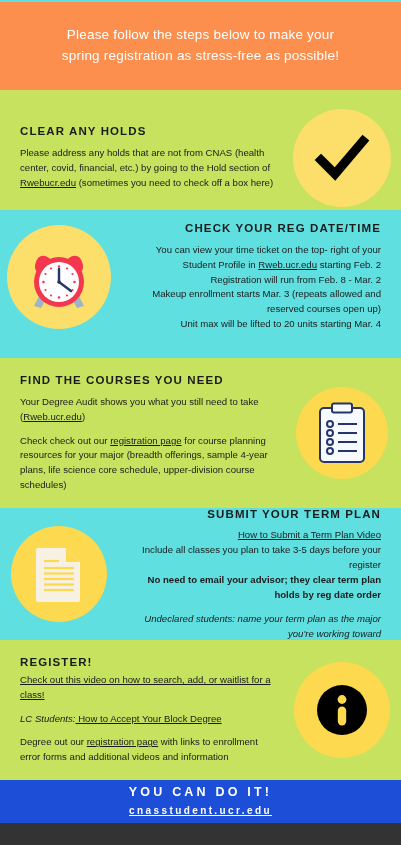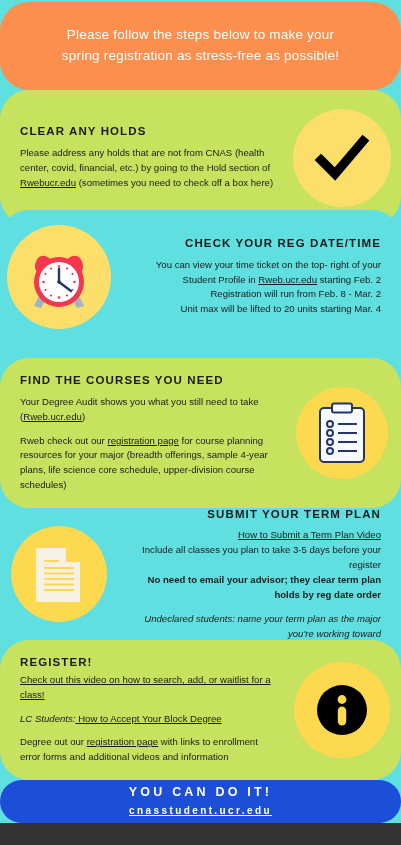--- a/index.html
+++ b/index.html
@@ -19,21 +19,20 @@
     height: 845px;
     box-sizing: border-box;
     background: #5fdfe0;
   }
   .band {
     position: absolute;
     left: 0;
     width: 401px;
     box-sizing: border-box;
     overflow: hidden;
-    border-radius: 29px;
   }
 
   
   #header-band {
     top: 2px;
     height: 88px;
     background: #fd8f4e;
     display: flex;
     align-items: center;
     justify-content: center;
@@ -214,31 +213,32 @@
           <line x1="37" y1="42" x2="49" y2="51" stroke="#25356b" stroke-width="2.4" stroke-linecap="round"></line>
           <circle cx="37" cy="42" r="1.8" fill="#25356b"></circle>
         </svg>
       </div>
     </div>
     <div class="txtcol">
       <div class="sec-title">CHECK YOUR REG DATE/TIME</div>
       <div class="sec-body">
         <p style="margin-bottom:0"><span>You can view your time ticket on the top- right of your Student Profile in </span><span class="lnk">Rweb.ucr.edu</span><span> starting Feb. 2</span></p>
         <p style="margin-bottom:0">Registration will run from Feb. 8 - Mar. 2</p>
+        <p style="margin-bottom:0">Makeup enrollment starts Mar. 3 (repeats allowed and reserved courses open up)</p>
         <p style="margin-bottom:0">Unit max will be lifted to 20 units starting Mar. 4</p>
       </div>
     </div>
   </div>
 
   <div class="band section green left-text" style="top:358px; height:150px;">
     <div class="txtcol">
       <div class="sec-title">FIND THE COURSES YOU NEED</div>
       <div class="sec-body">
         <p><span>Your Degree Audit shows you what you still need to take (</span><span class="lnk">Rweb.ucr.edu</span><span>)</span></p>
-        <p><span>Rweb check out our </span><span class="lnk">registration page</span><span> for course planning resources for your major (breadth offerings, sample 4-year plans, life science core schedule, upper-division course schedules)</span></p>
+        <p><span>Check check out our </span><span class="lnk">registration page</span><span> for course planning resources for your major (breadth offerings, sample 4-year plans, life science core schedule, upper-division course schedules)</span></p>
       </div>
     </div>
     <div class="iconcol">
       <div class="circle c-yellow-d" style="width:92px;height:92px;">
         <svg width="58" height="62" viewBox="0 0 58 62" aria-hidden="true">
           <rect x="7" y="6" width="44" height="54" rx="4" fill="#f7fbff" stroke="#25356b" stroke-width="2"></rect>
           <rect x="19" y="1.5" width="20" height="9" rx="2" fill="#f7fbff" stroke="#25356b" stroke-width="2"></rect>
           <circle cx="17" cy="22" r="3" fill="none" stroke="#25356b" stroke-width="2"></circle>
           <line x1="25" y1="22" x2="44" y2="22" stroke="#25356b" stroke-width="2"></line>
           <circle cx="17" cy="31" r="3" fill="none" stroke="#25356b" stroke-width="2"></circle>

